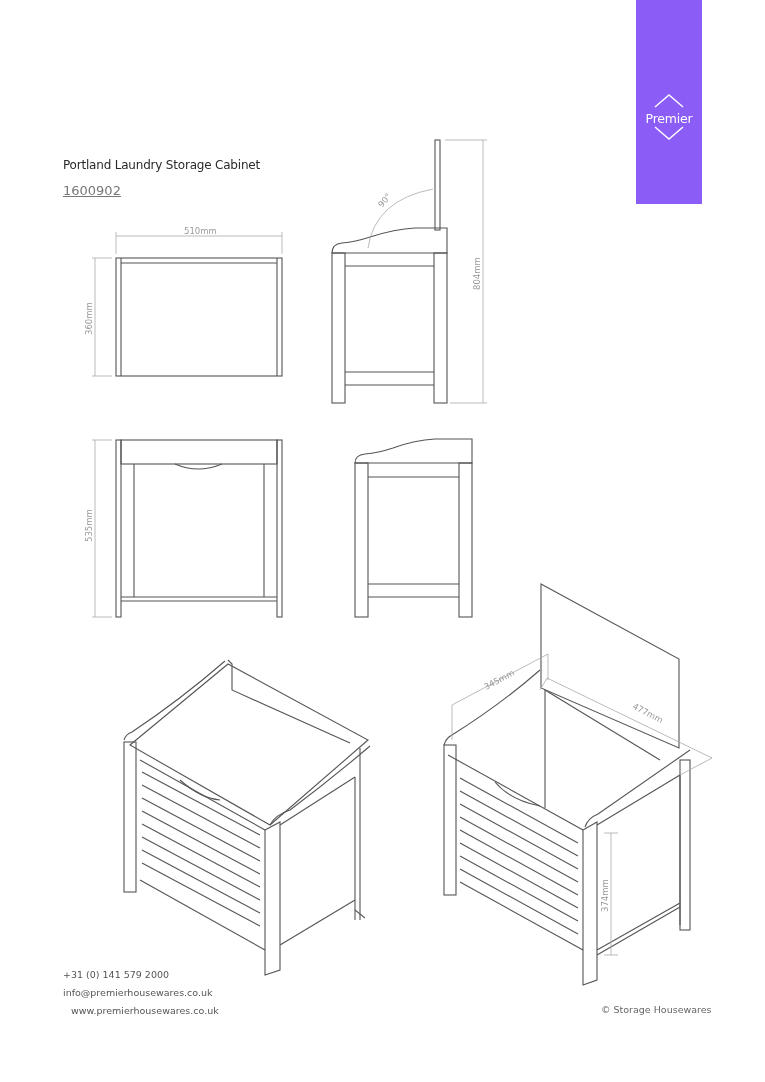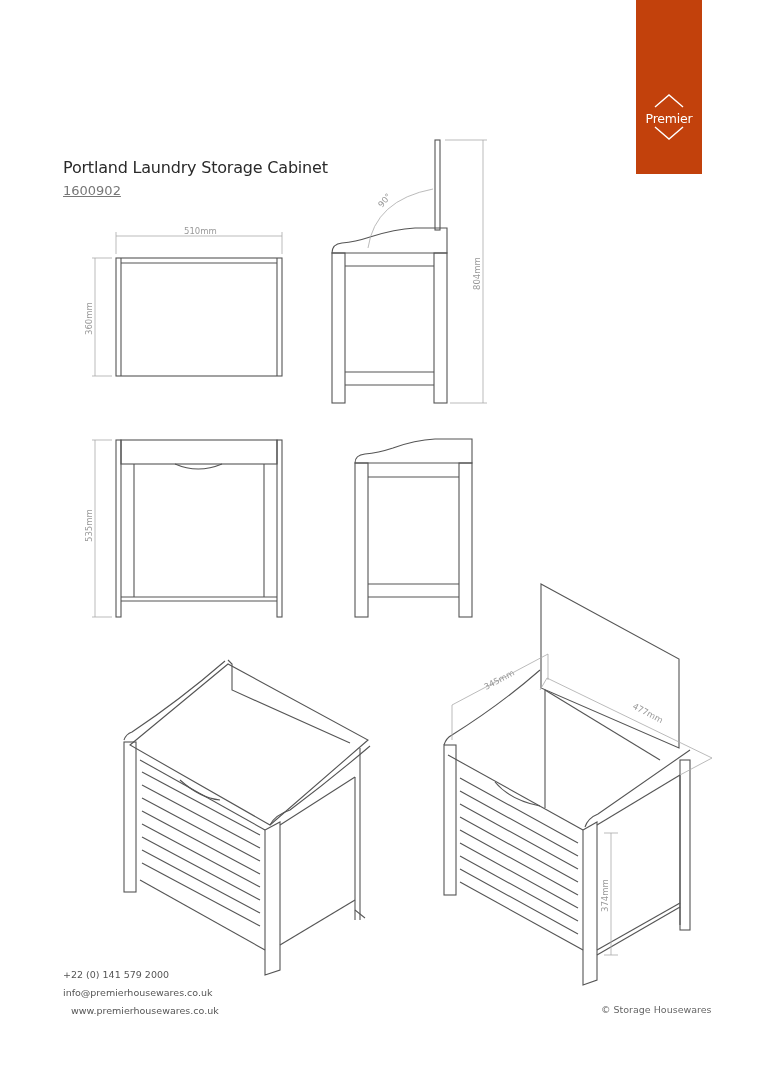--- a/index.html
+++ b/index.html
@@ -1,20 +1,20 @@
 <!DOCTYPE html>
 <html><head>
 <meta charset="utf-8">
 <style>
   html,body{margin:0;padding:0;background:#fff;}
   body{width:765px;height:1082px;position:relative;overflow:hidden;font-family:"DejaVu Sans",sans-serif;color:#333;}
-  .logo{position:absolute;left:636px;top:0;width:66px;height:174px;background:#c2410c;}
+  .logo{position:absolute;left:636px;top:0;width:66px;height:204px;background:#8b5cf6;}
   .logo svg{position:absolute;left:0;top:90px;}
   .logo-text{position:absolute;left:0;width:66px;top:111px;text-align:center;color:#fff;font-size:12.5px;font-family:"DejaVu Sans",sans-serif;letter-spacing:-0.2px;}
-  .title{position:absolute;left:63px;top:158px;font-size:16px;color:#2a2a2a;letter-spacing:-0.2px;}
+  .title{position:absolute;left:63px;top:158px;font-size:12px;color:#2a2a2a;letter-spacing:-0.2px;}
   .code{position:absolute;left:63px;top:183px;font-size:13px;color:#777;text-decoration:underline;}
   .contact{position:absolute;left:63px;font-size:9.5px;color:#555;}
   .copyright{position:absolute;left:601px;top:1004px;font-size:9.5px;color:#666;}
   .drawing{position:absolute;left:0;top:0;}
   .dimlabel{font-family:"DejaVu Sans",sans-serif;font-size:8.5px;fill:#999;}
 </style>
 </head>
 <body>
 
 <div class="logo">
@@ -154,16 +154,16 @@
     <text transform="translate(92,335) rotate(-90)">360mm</text>
     <text transform="translate(480,290) rotate(-90)">804mm</text>
     <text transform="translate(382,208) rotate(-50)">90°</text>
     <text transform="translate(92,542) rotate(-90)">535mm</text>
     <text transform="translate(486,690) rotate(-28)">345mm</text>
     <text transform="translate(632,708) rotate(28)">477mm</text>
     <text transform="translate(608,912) rotate(-90)">374mm</text>
   </g>
 </svg>
 
-<div class="contact" style="top:969px;">+22 (0) 141 579 2000</div>
+<div class="contact" style="top:969px;">+31 (0) 141 579 2000</div>
 <div class="contact" style="top:987px;text-align:right;">info@premierhousewares.co.uk</div>
 <div class="contact" style="top:1005px;margin-left:8px;">www.premierhousewares.co.uk</div>
 <div class="copyright">© Storage Housewares</div>
 
 </body></html>

